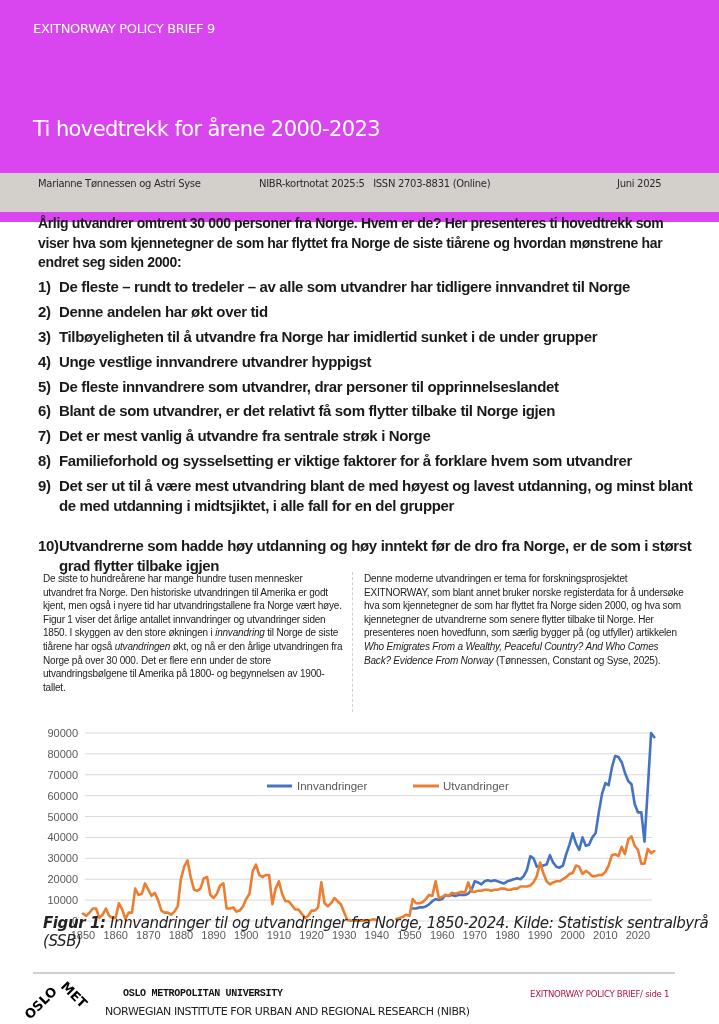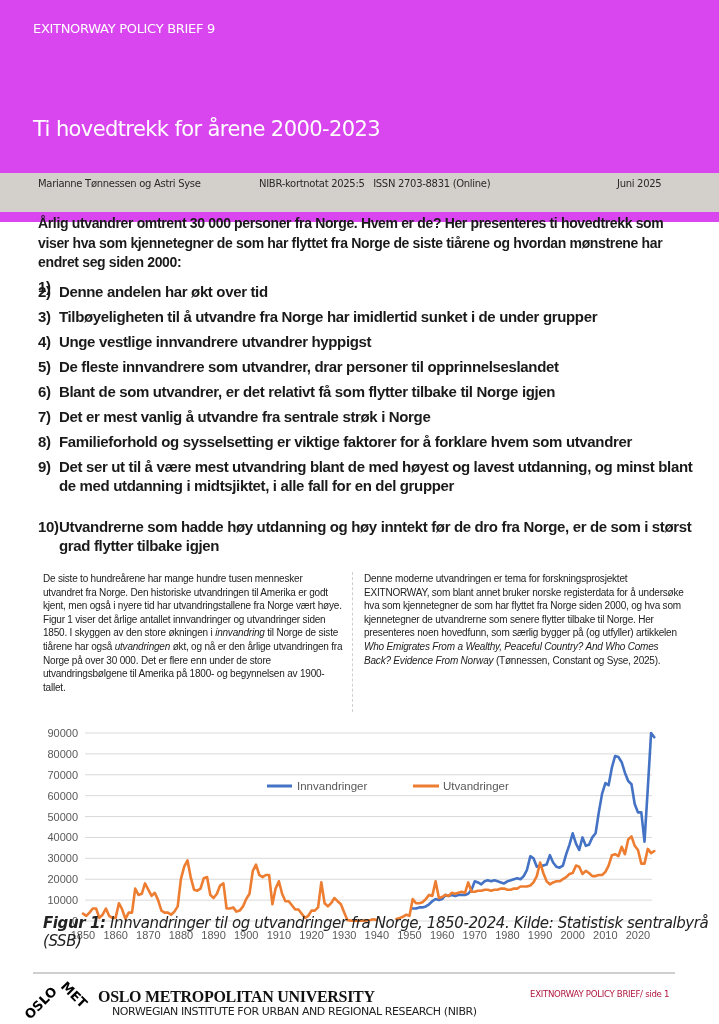--- a/index.html
+++ b/index.html
@@ -32,42 +32,42 @@
   .chart svg { position: absolute; left: 0; top: 0; }
   .tick-y { font-size: 11px; fill: #595959; font-family: "Liberation Sans", sans-serif; }
   .tick-x { font-size: 11px; fill: #595959; font-family: "Liberation Sans", sans-serif; }
   .legend-text { font-size: 11.5px; fill: #595959; font-family: "Liberation Sans", sans-serif; }
 
   .caption { position: absolute; left: 43px; top: 908px; font-family: "DejaVu Sans", sans-serif; font-style: italic; font-size: 15px; letter-spacing: -0.4px; color: #222; margin-top: 6px; }
   .caption b { font-weight: bold; }
 
   .footer-rule { position: absolute; left: 33px; top: 972px; width: 642px; height: 2px; background: #cfcfcf; }
   .logo { position: absolute; left: 22px; top: 978px; width: 76px; height: 46px; }
-  .uni { position: absolute; left: 98px; top: 988px; font-family: Liberation Serif, serif; font-weight: bold; font-size: 16px; letter-spacing: -0.3px; color: #111; }
-  .inst { position: absolute; left: 112px; top: 1005px; font-family: "DejaVu Sans", sans-serif; font-size: 11px; letter-spacing: -0.4px; color: #222; }
+  .uni { position: absolute; left: 123px; top: 988px; font-family: Liberation Mono, monospace; font-weight: bold; font-size: 10px; letter-spacing: -0.3px; color: #111; }
+  .inst { position: absolute; left: 105px; top: 1005px; font-family: "DejaVu Sans", sans-serif; font-size: 11px; letter-spacing: -0.4px; color: #222; }
   .pageref { position: absolute; left: 530px; top: 989px; font-family: "DejaVu Sans", sans-serif; font-size: 8.6px; letter-spacing: -0.3px; color: #B0163F; }
 </style>
 </head>
 <body>
 
 <div class="header">
   <div class="series">EXITNORWAY POLICY BRIEF 9</div>
   <div class="subtitle">Ti hovedtrekk for årene 2000-2023</div>
 </div>
 
 <div class="meta">
   <span class="m-authors">Marianne Tønnessen og Astri Syse</span>
   <span class="m-report" style="white-space:pre">NIBR-kortnotat 2025:5   ISSN 2703-8831 (Online)</span>
   <span class="m-date">Juni 2025</span>
 </div>
 
 <p class="intro">Årlig utvandrer omtrent 30 000 personer fra Norge. Hvem er de? Her presenteres ti hovedtrekk som viser hva som kjennetegner de som har flyttet fra Norge de siste tiårene og hvordan mønstrene har endret seg siden 2000:</p>
 
 <ol class="findings" id="findings">
-    <li><span class="num">1)</span></li>
+    <li><span class="num">1)</span><span>De fleste – rundt to tredeler – av alle som utvandrer har tidligere innvandret til Norge</span></li>
     <li><span class="num">2)</span><span>Denne andelen har økt over tid</span></li>
     <li><span class="num">3)</span><span>Tilbøyeligheten til å utvandre fra Norge har imidlertid sunket i de under grupper</span></li>
     <li><span class="num">4)</span><span>Unge vestlige innvandrere utvandrer hyppigst</span></li>
     <li><span class="num">5)</span><span>De fleste innvandrere som utvandrer, drar personer til opprinnelseslandet</span></li>
     <li><span class="num">6)</span><span>Blant de som utvandrer, er det relativt få som flytter tilbake til Norge igjen</span></li>
     <li><span class="num">7)</span><span>Det er mest vanlig å utvandre fra sentrale strøk i Norge</span></li>
     <li><span class="num">8)</span><span>Familieforhold og sysselsetting er viktige faktorer for å forklare hvem som utvandrer</span></li>
     <li><span class="num">9)</span><span>Det ser ut til å være mest utvandring blant de med høyest og lavest utdanning, og minst blant de med utdanning i midtsjiktet, i alle fall for en del grupper</span></li>
     <li style="padding-left: 21px; margin-top: 21px;"><span class="num">10)</span><span>Utvandrerne som hadde høy utdanning og høy inntekt før de dro fra Norge, er de som i størst grad flytter tilbake igjen</span></li>
   </ol>

